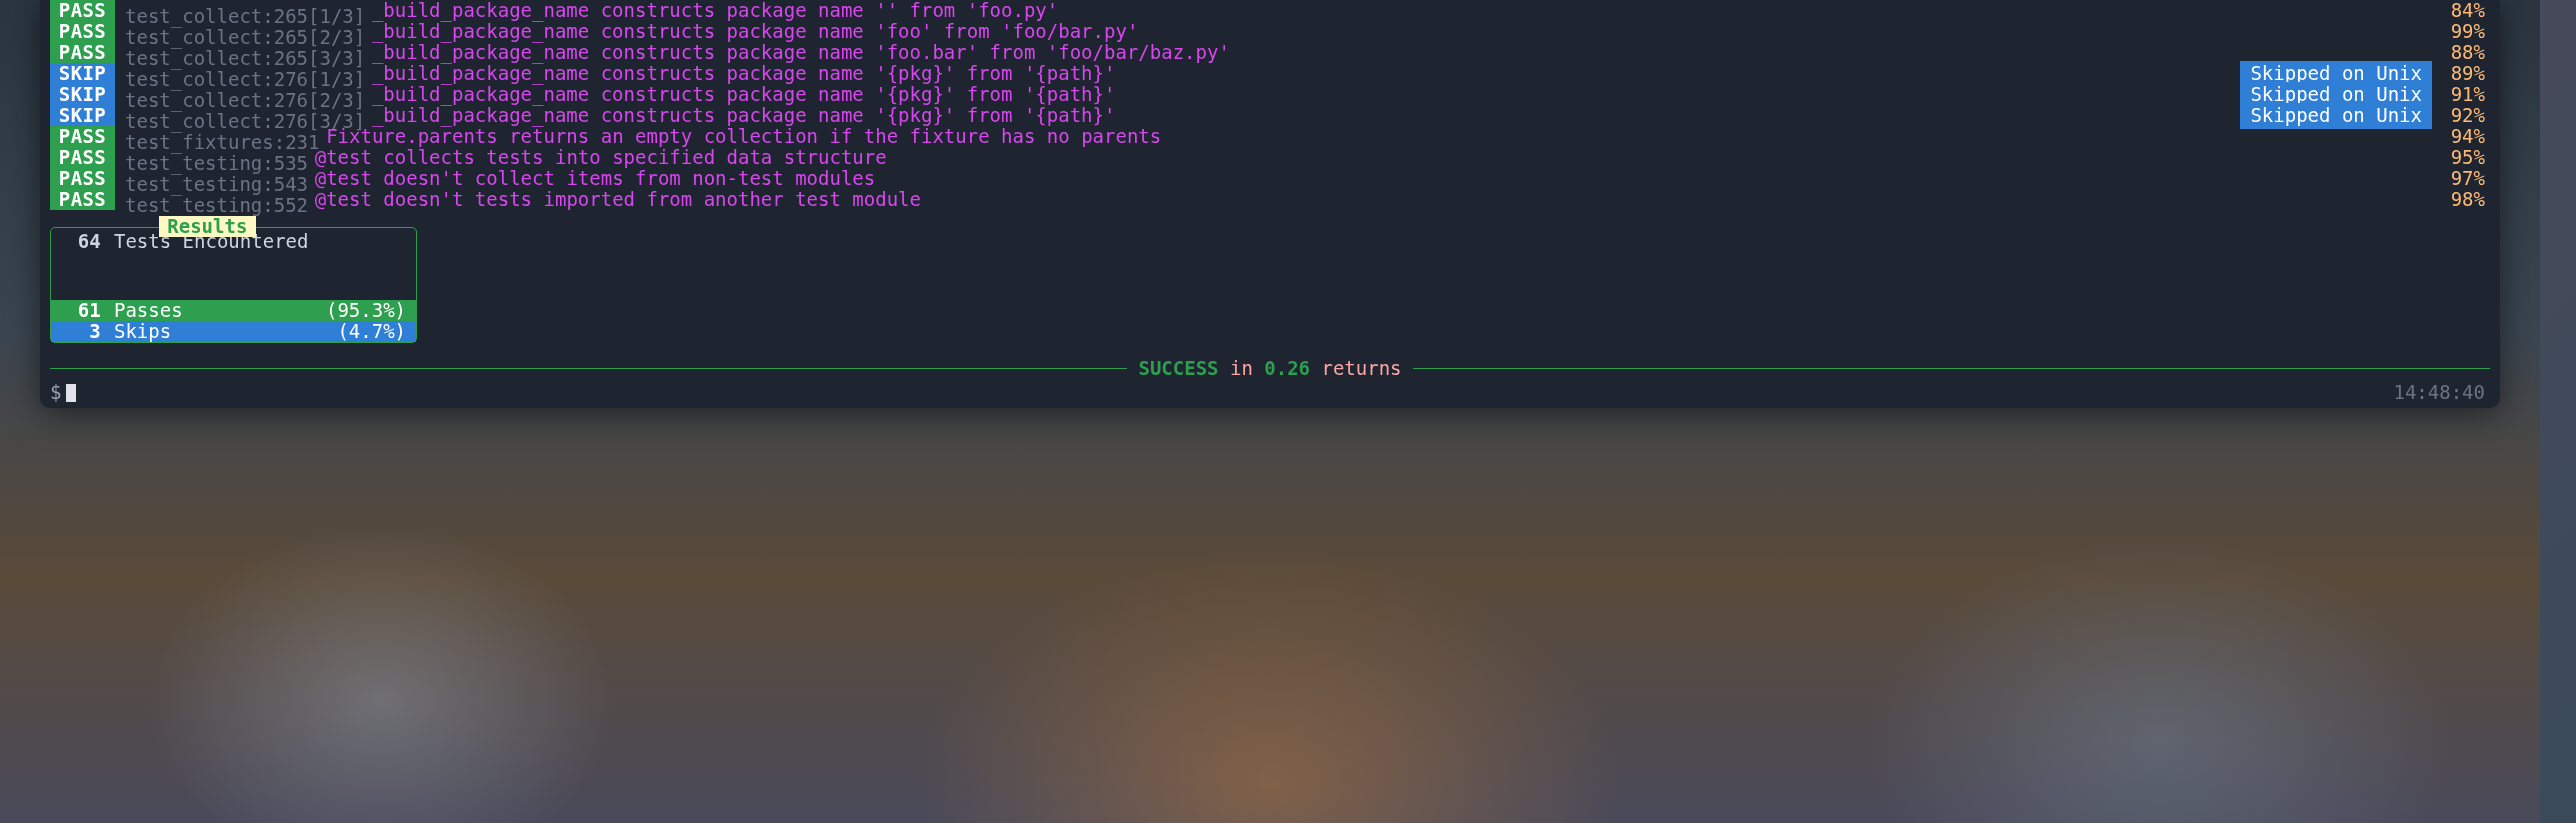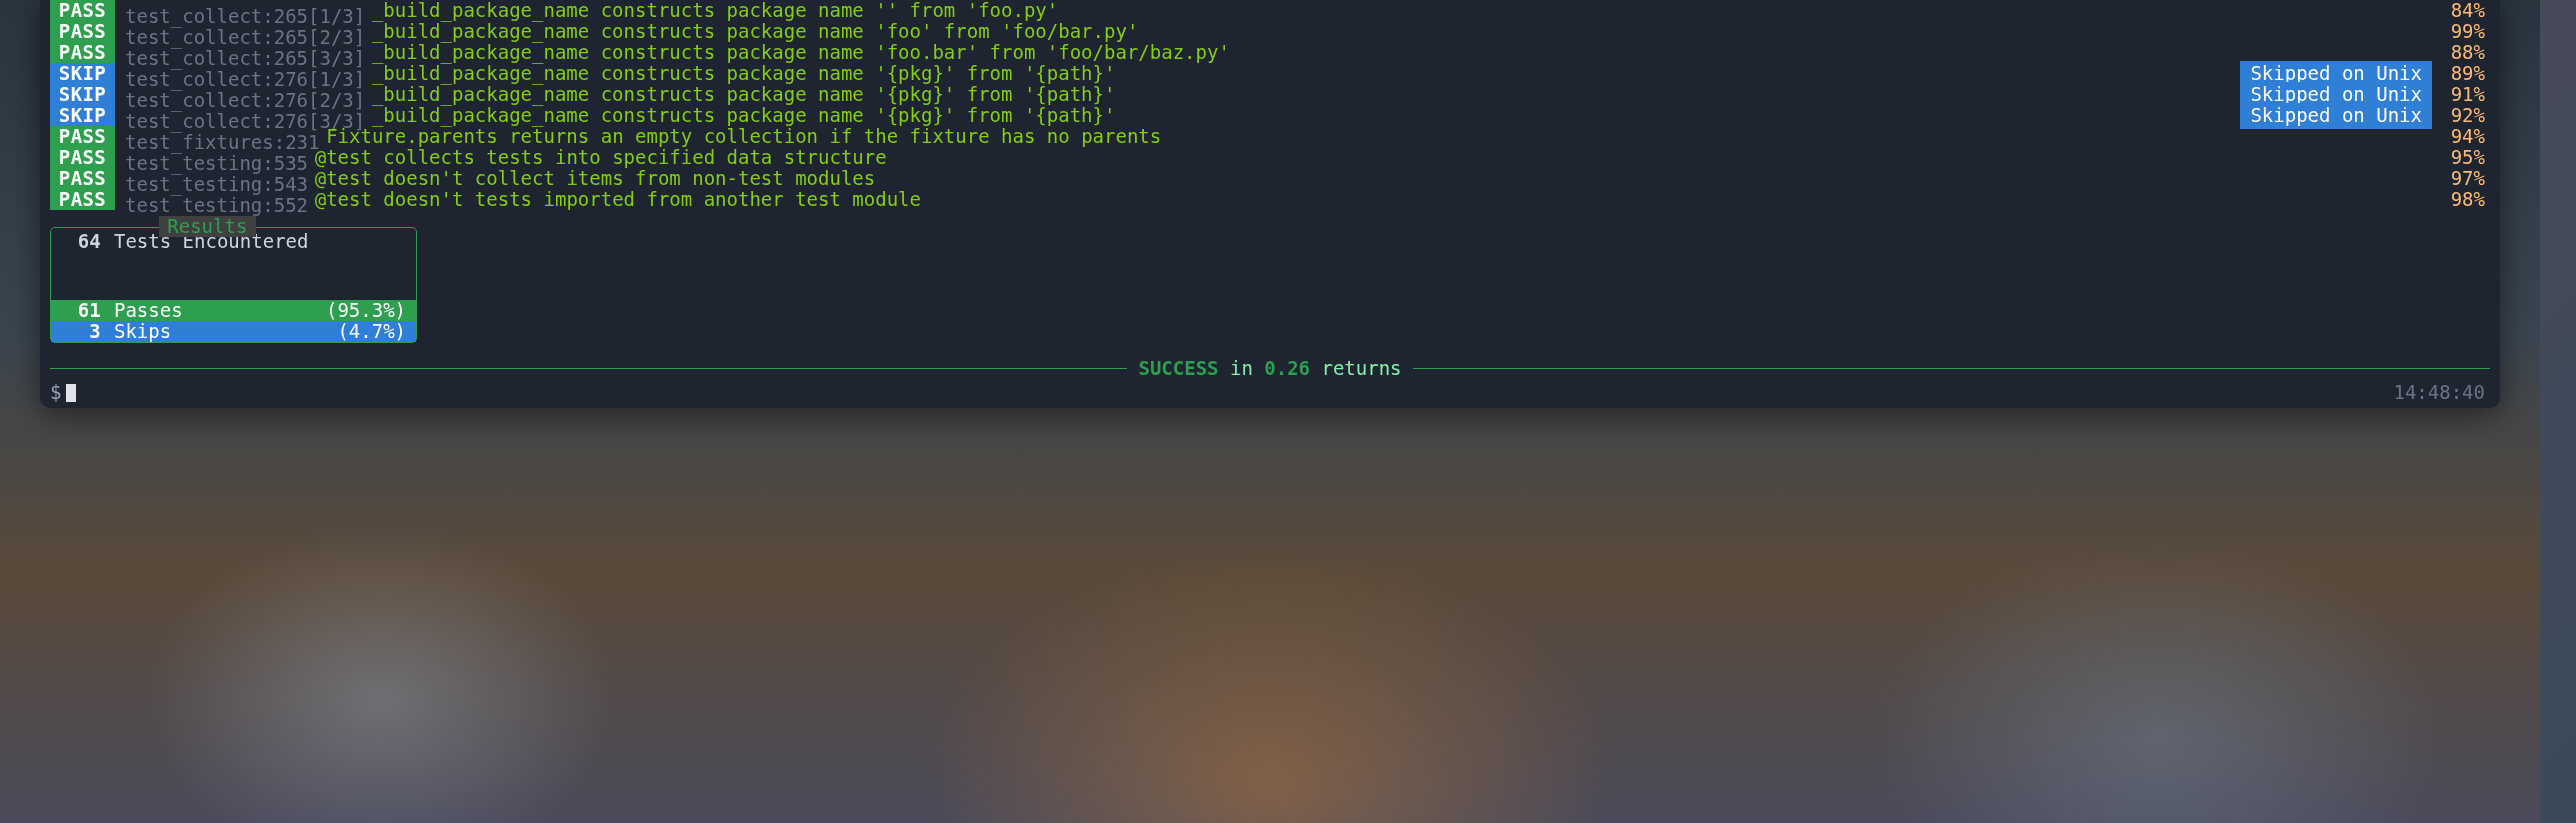--- a/index.html
+++ b/index.html
@@ -46,21 +46,21 @@
     width: 65px;
     height: 21px;
     font-weight: 600;
     color: #fff;
     letter-spacing: 0.4px;
     flex-shrink: 0;
   }
   .badge-pass { background: #2e9e4f; }
   .badge-skip { background: #2f7fd6; }
   .loc { color: #6a7485; margin-left: 10px; margin-top: 12px; }
-  .desc { color: #84cc16; margin-left: 6.7px; }
+  .desc { color: #d946ef; margin-left: 6.7px; }
   .skip-reason {
     background: #2f7fd6;
     color: #fff;
     padding: 13px 10px;
     height: 21px;
     display: inline-flex;
     align-items: center;
     margin-left: auto;
     margin-right: 10px;
   }
@@ -79,24 +79,24 @@
     margin-left: 10px;
     width: 367px;
     border: 1.7px solid #2e9e4f;
     border-radius: 5px;
     padding: 3.3px 0 0 0;
   }
   .results-title {
     position: absolute;
     top: -11.7px;
     left: 108px;
-    background: #404040;
+    background: #fef9c3;
     padding: 0 8.3px;
     color: #2e9e4f;
-    font-weight: 400;
+    font-weight: 700;
   }
   .results-row {
     display: flex;
     align-items: flex-end;
     height: 21px;
     white-space: pre;
     padding: 0 6.7px;
   }
   .results-row .num { width: 43px; text-align: right; font-weight: 700; }
   .results-row .lbl { margin-left: 13.3px; flex: 1; }
@@ -115,21 +115,21 @@
     color: #6a7485;
   }
   .status-line .rule {
     flex: 1;
     border-top: 0.8px solid #2e9e4f;
     height: 0;
   }
   .status-text { padding: 0 11.7px; white-space: pre; }
   .status-text .success { color: #2e9e4f; font-weight: 700; }
   .status-text .time { color: #2e9e4f; font-weight: 700; }
-  .status-text .dim { color: #86efac; }
+  .status-text .dim { color: #fca5a5; }
 
   .prompt-line {
     display: flex;
     align-items: center;
     height: 21px;
     padding: 0 15px 0 10px;
   }
   .prompt { color: #9aa3b0; }
   .cursor {
     display: inline-block;

